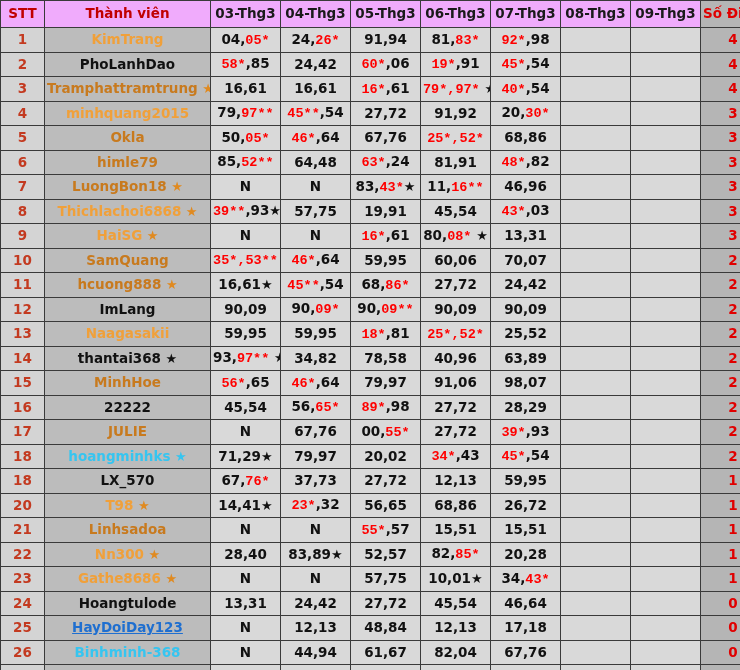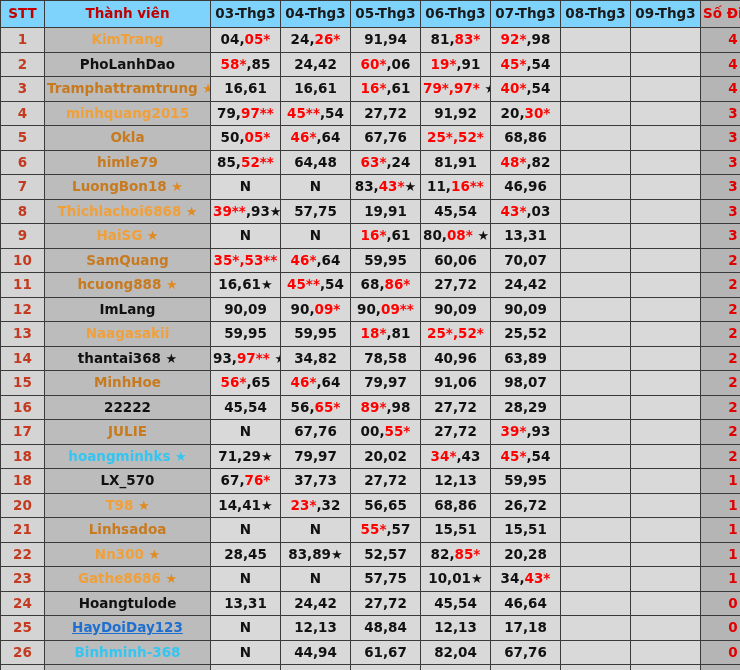--- a/index.html
+++ b/index.html
@@ -21,21 +21,21 @@
     vertical-align:middle;
     font-size:13.5px;
     font-weight:bold;
     line-height:1;
     white-space:nowrap;
     overflow:hidden;
   }
   
   thead th{
     height:26px;
-    background:#7dd3fc;
+    background:#f0abfc;
     color:#c00000;
     font-size:14px;
   }
   thead th.datehdr{
     color:#1a1a1a;
     font-size:13.5px;
   }
   thead th.scorehdr{
     background:#b5b5b5;
     color:#e00000;
@@ -70,21 +70,21 @@
   }
 
   
   .n-black{color:#111111;text-align:center;}
   .n-orange{color:#f0a03a;}
   .n-dkorange{color:#c87a1e;}
   .n-cyan{color:#36c5f0;}
   .n-blue{color:#1f6fd0;text-decoration:underline;}
 
   
-  .r{color:#ff0000;}
+  .r{color:#ff0000;font-family:Liberation Mono, monospace;}
   .star{color:#111111;font-size:13px;}
   .star-o{color:#e08a20;font-size:13px;}
   .star-c{color:#36c5f0;font-size:13px;}
   .namewrap{display:inline-block;}
 </style>
 </head>
 <body>
 
 <table id="grid">
   <colgroup>
@@ -362,21 +362,21 @@
         <td class="day"><span class="r">55*</span>,57</td>
         <td class="day">15,51</td>
         <td class="day">15,51</td>
         <td class="day empty"></td>
         <td class="day empty"></td>
         <td class="score">1</td>
       </tr>
       <tr>
         <td class="stt">22</td>
         <td class="name"><span class="namewrap n-orange">Nn300</span><span class="star-o">&nbsp;★</span></td>
-        <td class="day">28,45</td>
+        <td class="day">28,40</td>
         <td class="day">83,89<span class="star">★</span></td>
         <td class="day">52,57</td>
         <td class="day">82,<span class="r">85*</span></td>
         <td class="day">20,28</td>
         <td class="day empty"></td>
         <td class="day empty"></td>
         <td class="score">1</td>
       </tr>
       <tr>
         <td class="stt">23</td>

